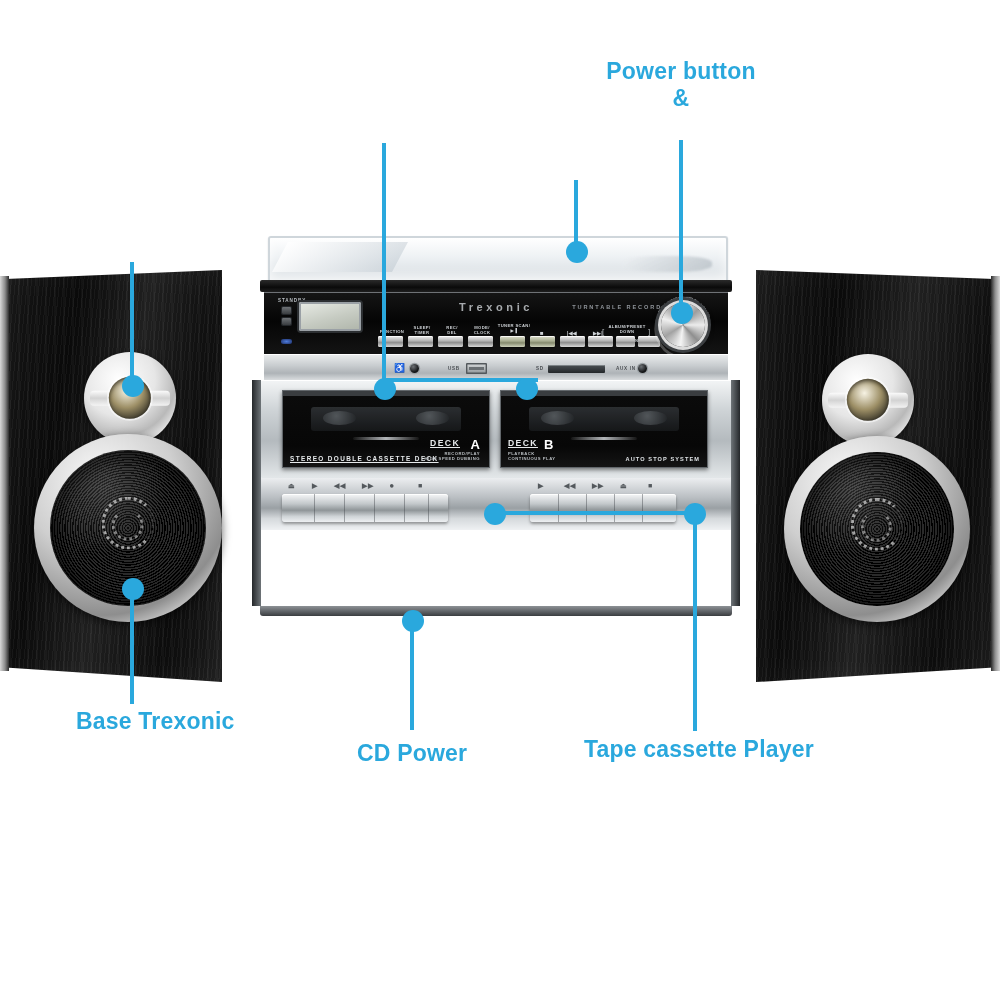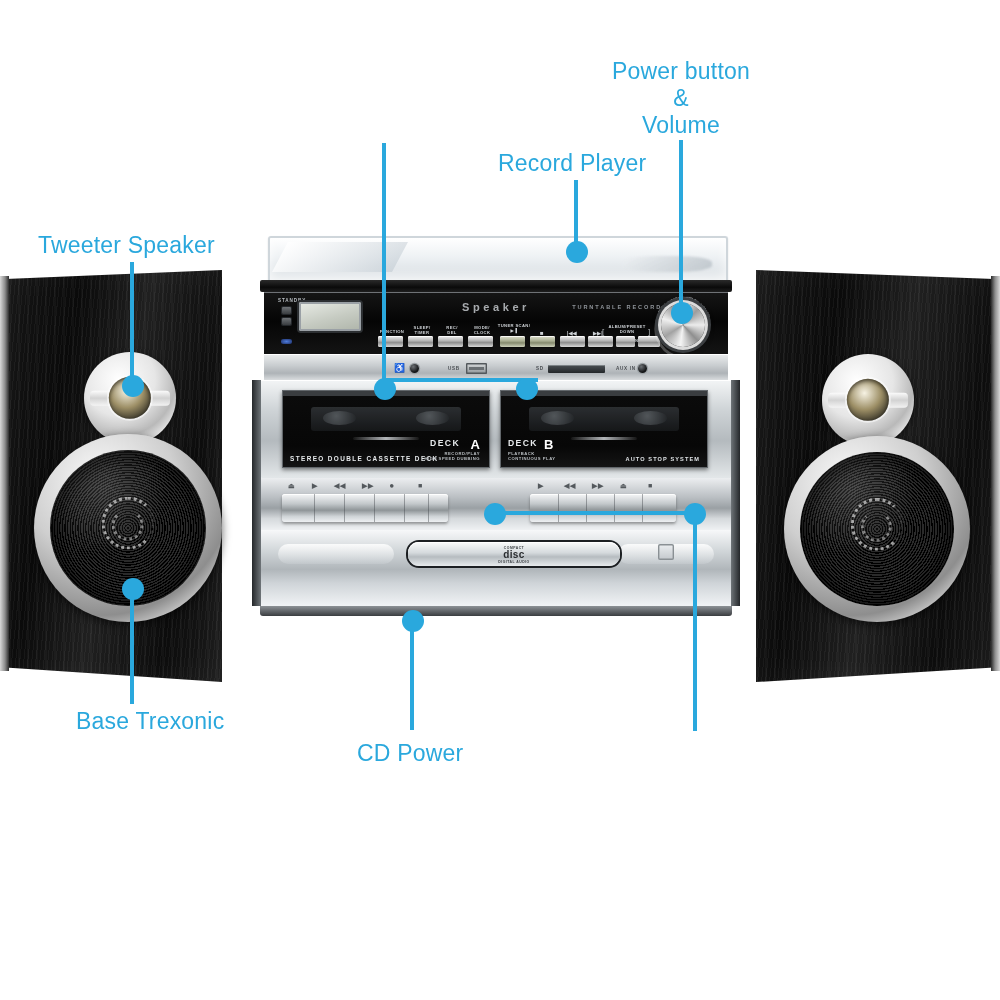--- a/index.html
+++ b/index.html
@@ -2,21 +2,21 @@
 <html><head>
 <meta charset="utf-8">
 <style>
   html,body{margin:0;padding:0;background:#ffffff;}
   body{width:1000px;height:1000px;position:relative;overflow:hidden;
        font-family:"Liberation Sans",sans-serif;}
   #stage{position:absolute;left:0;top:0;width:1000px;height:1000px;background:#fff;}
 
   
   .callout{position:absolute;color:#2aa8dd;font-family:"Liberation Sans",sans-serif;
-           font-size:23px;font-weight:400;letter-spacing:.2px;white-space:nowrap;
+           font-size:23px;font-weight:700;letter-spacing:.2px;white-space:nowrap;
            line-height:1.18;}
   .callout.c{text-align:center;}
 
   
   .lead{position:absolute;background:#2aa8dd;}
   .lead.v{width:4px;}
   .lead.h{height:4px;}
   .dot{position:absolute;background:#2aa8dd;border-radius:50%;}
 
   
@@ -135,21 +135,21 @@
   .deck{position:absolute;top:10px;width:208px;height:78px;
       background:linear-gradient(180deg,#3a3d40 0 6px,#0b0b0b 6px,#070707 72%,#151515);
       box-shadow:0 2px 4px rgba(0,0,0,.45), inset 0 0 0 1px #63686c;}
   .deck .win{position:absolute;left:14%;top:22%;width:72%;height:30%;border-radius:3px;
       background:linear-gradient(180deg,#2f3235,#17191b);opacity:.9;}
   .deck .win:before,.deck .win:after{content:"";position:absolute;top:18%;width:22%;height:58%;
       border-radius:50%;background:radial-gradient(circle at 40% 35%,#5a5f63,#232629);}
   .deck .win:before{left:8%;} .deck .win:after{right:8%;}
   .deck .slot{position:absolute;left:34%;top:60%;width:32%;height:3px;border-radius:2px;
       background:linear-gradient(90deg,rgba(255,255,255,.05),rgba(220,224,228,.8),rgba(255,255,255,.05));}
-  .dname{position:absolute;color:#e7eaec;font-size:8.6px;font-weight:700;letter-spacing:1.4px;}
+  .dname{position:absolute;color:#e7eaec;font-size:8.6px;font-weight:700;letter-spacing:1.4px;text-decoration:underline;}
   .dletter{position:absolute;color:#fff;font-size:13px;font-weight:700;}
   .dsub{position:absolute;color:#b9bec2;font-size:4.2px;font-weight:700;letter-spacing:.5px;line-height:1.35;}
   .dwide{position:absolute;color:#dfe3e6;font-size:5.6px;font-weight:700;letter-spacing:1.1px;}
 
   .transzone{position:absolute;left:0;top:242px;width:472px;height:52px;
       background:linear-gradient(180deg,#eceef0,#b9bec2 38%,#9aa0a4 58%,#d5d9dc 78%,#eff1f3);}
   .tbank{position:absolute;top:16px;height:28px;border-radius:3px;
       background:linear-gradient(180deg,#f6f7f8,#c3c8cb 35%,#8f9598 58%,#cfd4d7 80%,#eef0f2);
       box-shadow:0 2px 3px rgba(0,0,0,.35), inset 0 1px 0 rgba(255,255,255,.9);}
   .tbank i{position:absolute;top:0;width:1px;height:100%;background:rgba(60,64,68,.42);}
@@ -212,21 +212,21 @@
     <div class="lid"></div>
     <div class="lidbase"></div>
 
     <div class="panel">
       <div class="standby">STANDBY</div>
       <div class="minibtn" style="top:14px;"></div>
       <div class="minibtn" style="top:25px;"></div>
       <div class="ledblue"></div>
       <div class="lcd"></div>
 
-      <div class="brand">Speaker</div>
+      <div class="brand">Trexonic</div>
       <div class="sub">TURNTABLE RECORD SYSTEM</div>
 
       <div class="ctrlrow">
 
         <div class="blab" style="left:16px;top:0px;"><span>FUNCTION</span></div>
         <div class="blab" style="left:46px;top:-4px;"><span>SLEEP/</span><br><span>TIMER</span></div>
         <div class="blab" style="left:76px;top:-4px;"><span>REC/</span><br><span>DEL</span></div>
         <div class="blab" style="left:106px;top:-4px;"><span>MODE/</span><br><span>CLOCK</span></div>
         <div class="blab" style="left:138px;top:-6px;"><span>TUNER SCAN/</span><br><span>▶▐</span></div>
         <div class="blab" style="left:166px;top:1px;font-size:6px;"><span>■</span></div>
@@ -337,32 +337,20 @@
       <div class="tico" style="left:360px;">⏏</div>
       <div class="tico" style="left:388px;">■</div>
       <div class="tbank" style="left:270px;width:146px;">
         <i style="left:28px"></i>
           <i style="left:56px"></i>
           <i style="left:84px"></i>
           <i style="left:112px"></i>
       </div>
     </div>
 
-    <div class="cdzone">
-      <div class="bump" style="left:18px;top:14px;width:116px;height:20px;"></div>
-      <div class="bump" style="right:18px;top:14px;width:96px;height:20px;"></div>
-      <div class="drawer">
-        <div class="cdlogo">
-          <div class="t">COMPACT</div>
-          <div class="m">disc</div>
-          <div class="t">DIGITAL AUDIO</div>
-        </div>
-      </div>
-      <div class="sqbtn"></div>
-    </div>
 
     <div class="footbar"></div>
     <div class="sidewall l"></div>
     <div class="sidewall r"></div>
   </div>
 
   <div class="lead v" style="left:130px;top:262px;height:126px;"></div>
   <div class="dot" style="left:122px;top:375px;width:22px;height:22px;"></div>
 
   <div class="lead v" style="left:130px;top:588px;height:116px;"></div>
@@ -380,23 +368,21 @@
   <div class="dot" style="left:671px;top:302px;width:22px;height:22px;"></div>
 
   <div class="lead v" style="left:410px;top:626px;height:104px;"></div>
   <div class="dot" style="left:402px;top:610px;width:22px;height:22px;"></div>
 
   <div class="lead h" style="left:492px;top:511px;width:204px;"></div>
   <div class="dot" style="left:484px;top:503px;width:22px;height:22px;"></div>
   <div class="dot" style="left:684px;top:503px;width:22px;height:22px;"></div>
   <div class="lead v" style="left:693px;top:513px;height:218px;"></div>
 
-  <div class="callout" style="left:38px;top:232px;">Tweeter Speaker</div>
-  <div class="callout" style="left:498px;top:150px;">Record Player</div>
   <div class="callout c" style="left:606px;top:58px;width:150px;">
     <div>Power button</div>
     <div>&amp;</div>
-    <div>Volume</div>
   </div>
   <div class="callout" style="left:76px;top:708px;">Base Trexonic</div>
   <div class="callout" style="left:357px;top:740px;">CD Power</div>
+  <div class="callout" style="left:584px;top:736px;">Tape cassette Player</div>
 
 </div>
 
 </body></html>

